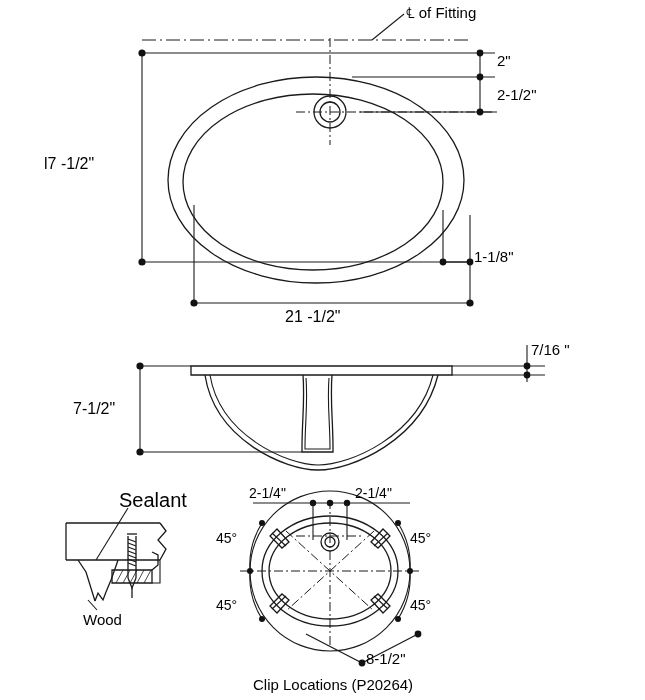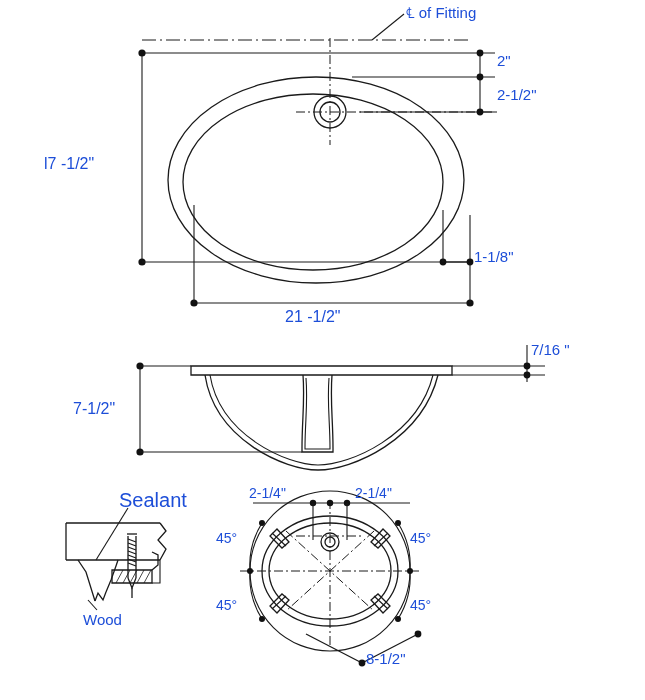--- a/index.html
+++ b/index.html
@@ -1,19 +1,19 @@
 <!DOCTYPE html>
 <html><head>
 <meta charset="utf-8">
 <style>
   html,body{margin:0;padding:0;background:#ffffff;}
   body{width:645px;height:700px;position:relative;overflow:hidden;
        font-family:"Liberation Sans",sans-serif;color:#000;}
   #sheet{position:absolute;inset:0;width:645px;height:700px;}
-  .lbl{position:absolute;white-space:nowrap;color:#1d4ed8;
+  .lbl{position:absolute;white-space:nowrap;color:#000000;
        font-family:"Liberation Sans",sans-serif;}
   svg{position:absolute;left:0;top:0;}
   .ln{stroke:#1a1a1a;fill:none;}
   .thin{stroke-width:1.1;}
   .med{stroke-width:1.3;}
   .cl{stroke:#1a1a1a;stroke-width:1;fill:none;
       stroke-dasharray:14 4 2 4;}
   .cl2{stroke:#1a1a1a;stroke-width:1;fill:none;
       stroke-dasharray:9 3 2 3;}
   .dot{fill:#111;}
@@ -223,14 +223,15 @@
   <div class="lbl" style="left:216px;top:530px;font-size:14px;">45°</div>
 
   <div class="lbl" style="left:410px;top:530px;font-size:14px;">45°</div>
 
   <div class="lbl" style="left:216px;top:597px;font-size:14px;">45°</div>
 
   <div class="lbl" style="left:410px;top:597px;font-size:14px;">45°</div>
 
   <div class="lbl" style="left:366px;top:650px;font-size:15px;">8-1/2"</div>
 
+  <div class="lbl" style="left:253px;top:676px;font-size:15px;">Clip Locations (P20264)</div>
 
 </div>
 
 </body></html>

